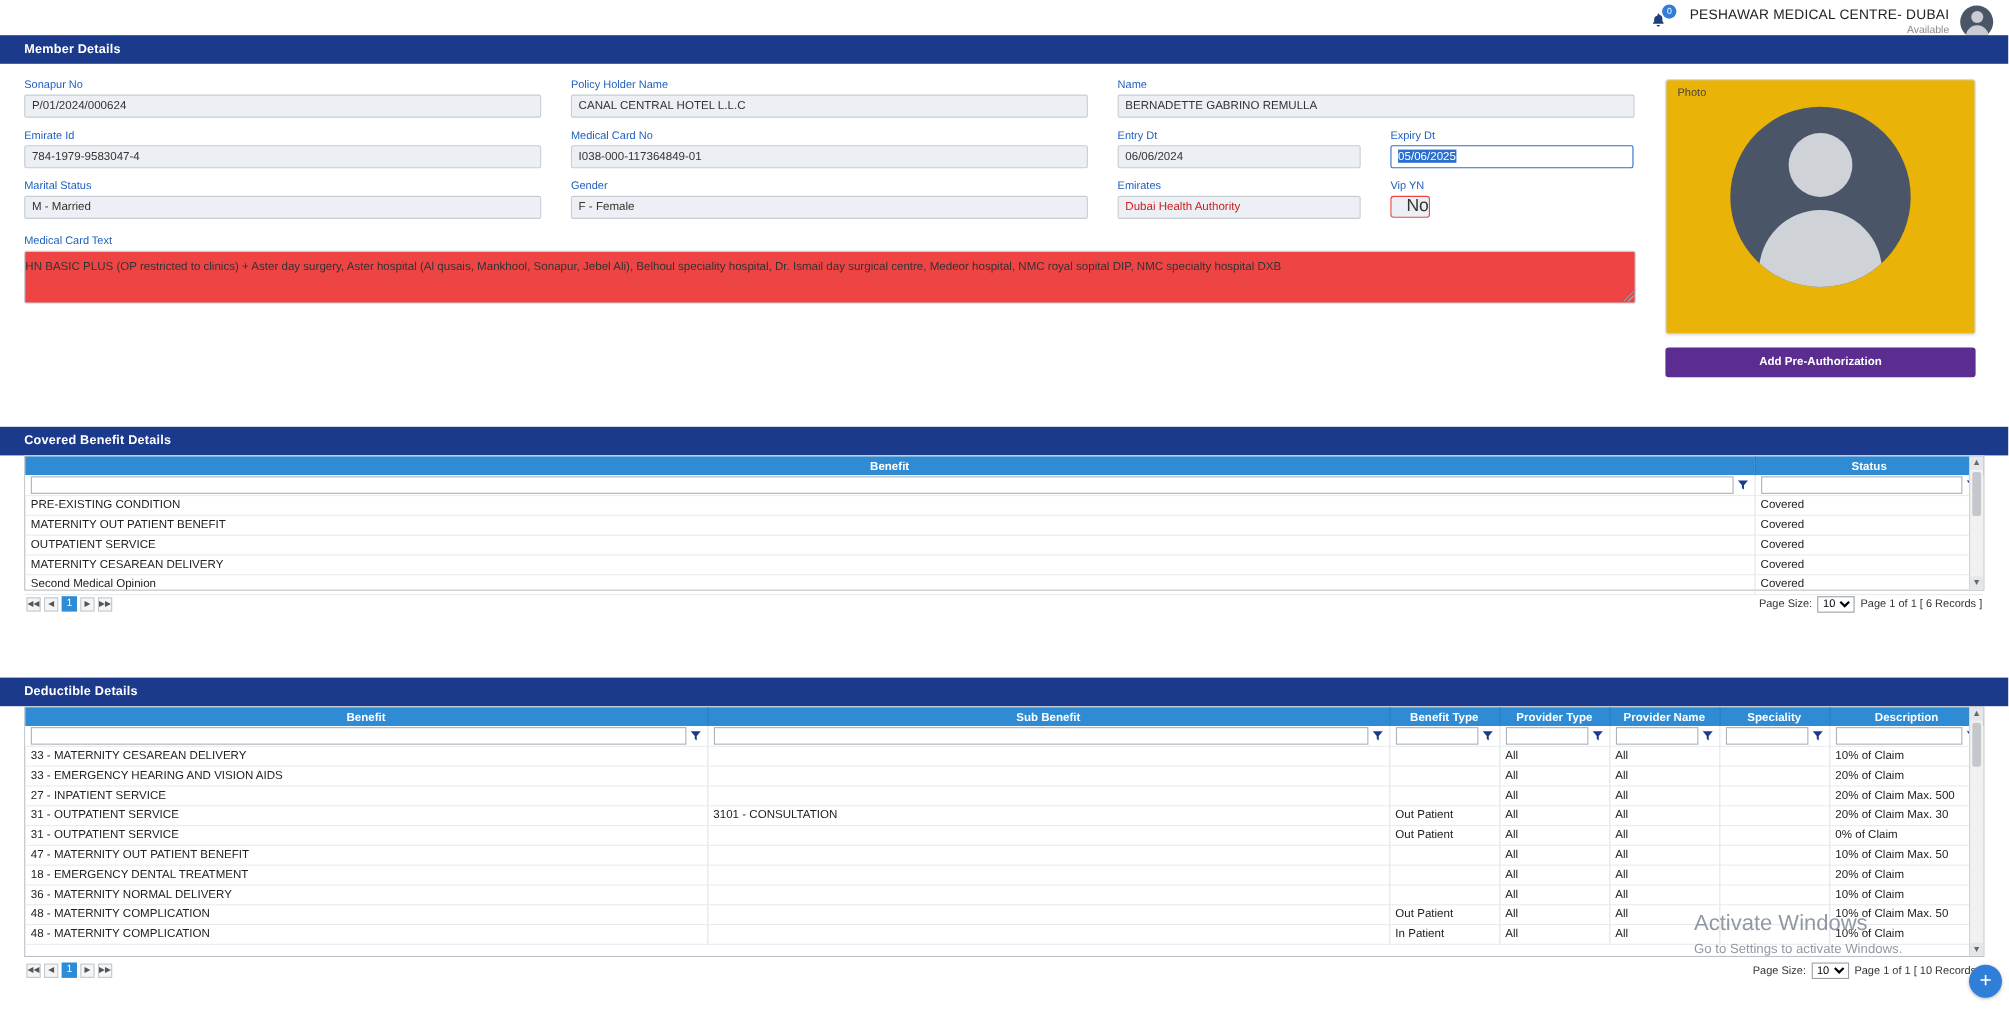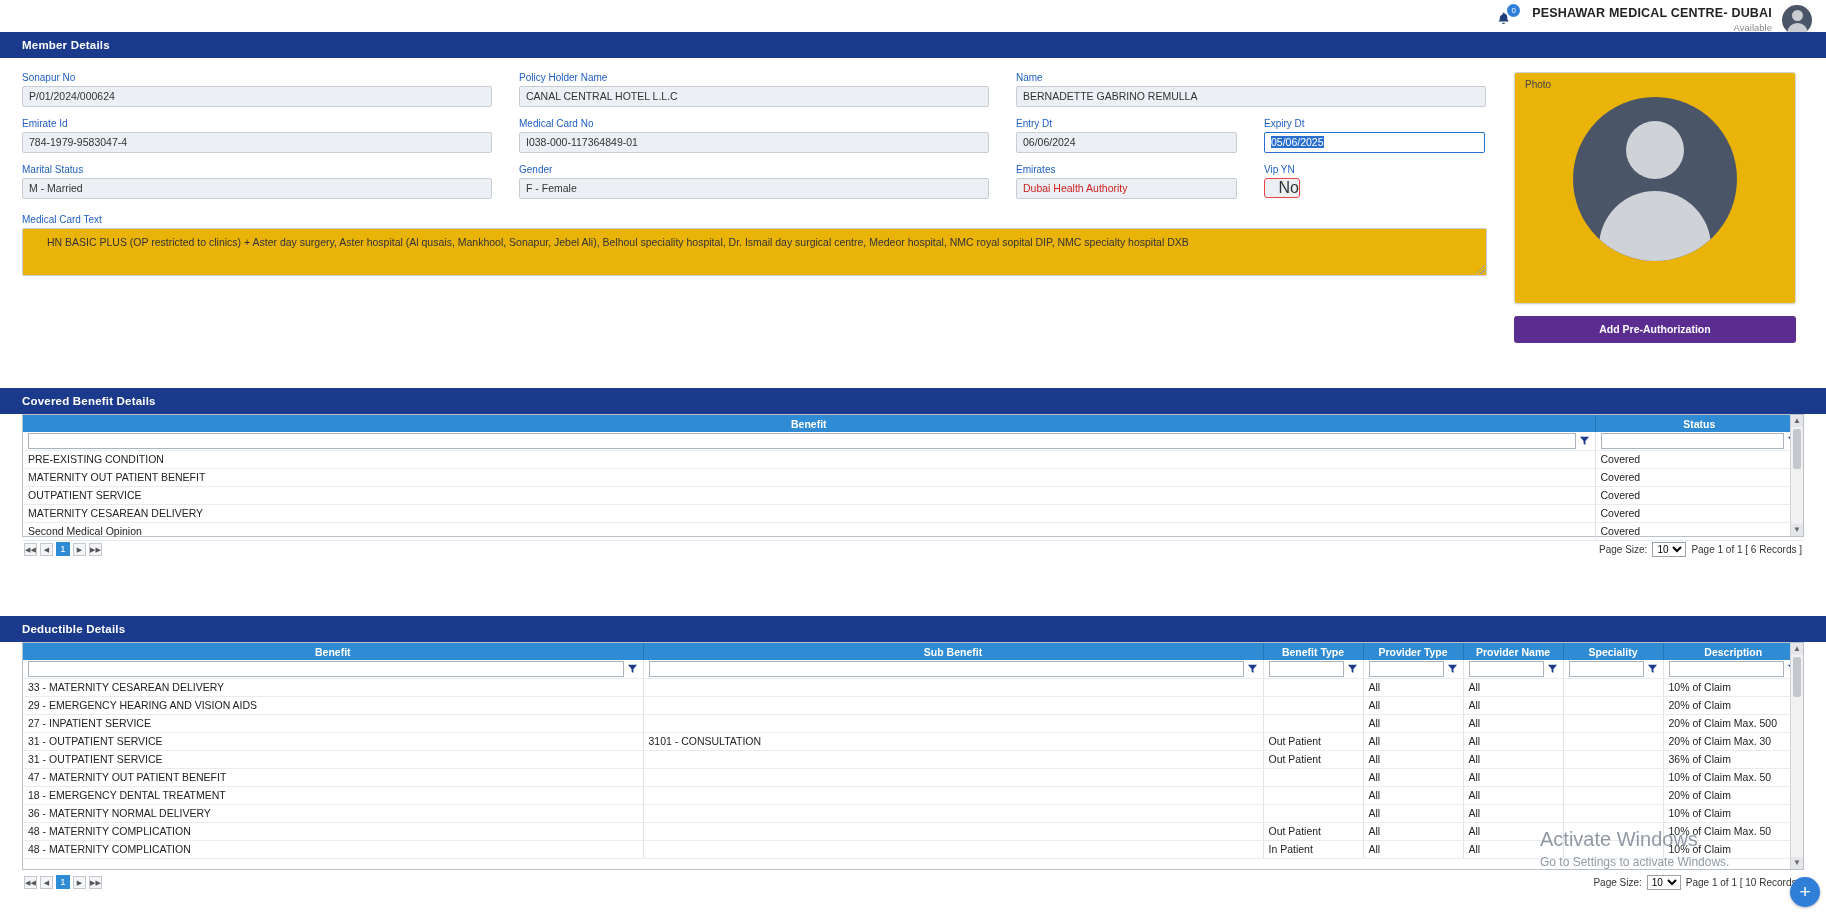--- a/index.html
+++ b/index.html
@@ -54,21 +54,21 @@
     text-align: center;
     padding: 0 2px;
   }
   .user-block {
     text-align: right;
     line-height: 1.25;
     margin-right: 10px;
   }
   .user-name {
     font-size: 12.5px;
-    font-weight: bold;
+    font-weight: normal;
     color: #232323;
     letter-spacing: .2px;
   }
   .user-status {
     font-size: 9.5px;
     color: #8a8a8a;
   }
   .avatar {
     width: 30px; height: 30px;
     border-radius: 50%;
@@ -182,23 +182,23 @@
   .mct-label {
     color: #1f5fbf;
     font-size: 10px;
     margin-bottom: 3px;
     display: block;
   }
   .mct-box {
     width: 1465px;
     height: 48px;
     border: 1px solid #c8cdd4;
-    background: #eab308;
+    background: #ef4444;
     border-radius: 2px;
-    padding: 6px 24px;
+    padding: 6px 0;
     font-size: 10.5px;
     color: #333;
     line-height: 1.45;
     position: relative;
     resize: none;
     overflow: hidden;
   }
   .mct-box::after {
     content: "";
     position: absolute;
@@ -700,21 +700,21 @@
             <tr>
               <td>33 - MATERNITY CESAREAN DELIVERY</td>
               <td></td>
               <td></td>
               <td>All</td>
               <td>All</td>
               <td></td>
               <td>10% of Claim</td>
             </tr>
             <tr>
-              <td>29 - EMERGENCY HEARING AND VISION AIDS</td>
+              <td>33 - EMERGENCY HEARING AND VISION AIDS</td>
               <td></td>
               <td></td>
               <td>All</td>
               <td>All</td>
               <td></td>
               <td>20% of Claim</td>
             </tr>
             <tr>
               <td>27 - INPATIENT SERVICE</td>
               <td></td>
@@ -733,21 +733,21 @@
               <td></td>
               <td>20% of Claim Max. 30</td>
             </tr>
             <tr>
               <td>31 - OUTPATIENT SERVICE</td>
               <td></td>
               <td>Out Patient</td>
               <td>All</td>
               <td>All</td>
               <td></td>
-              <td>36% of Claim</td>
+              <td>0% of Claim</td>
             </tr>
             <tr>
               <td>47 - MATERNITY OUT PATIENT BENEFIT</td>
               <td></td>
               <td></td>
               <td>All</td>
               <td>All</td>
               <td></td>
               <td>10% of Claim Max. 50</td>
             </tr>

